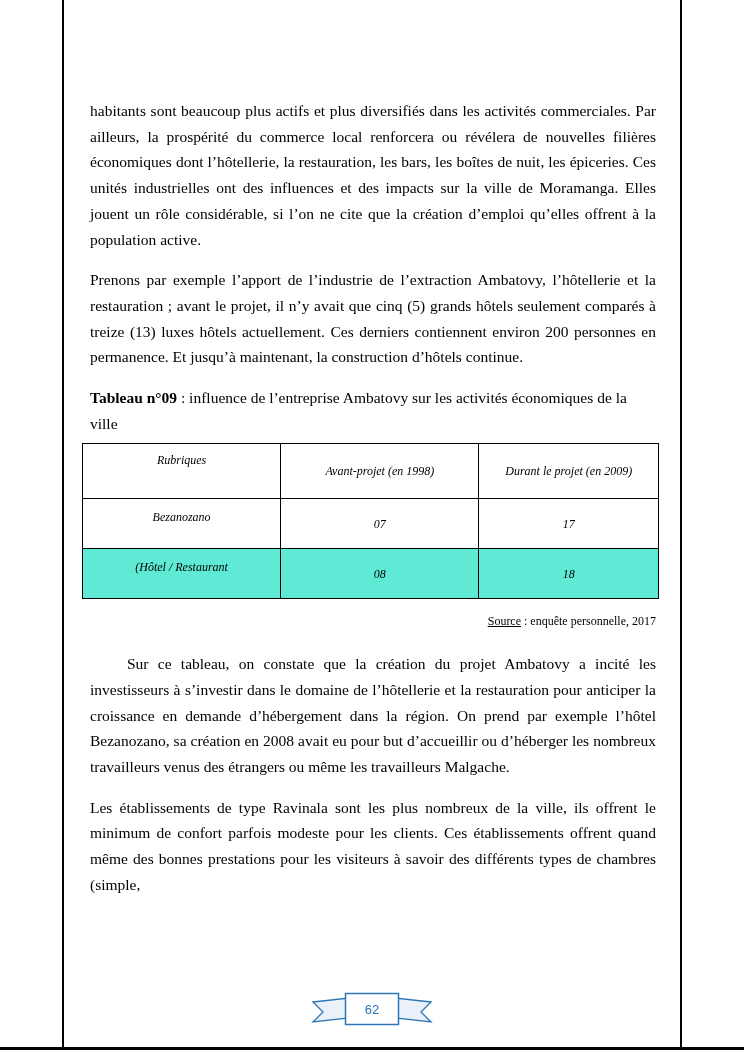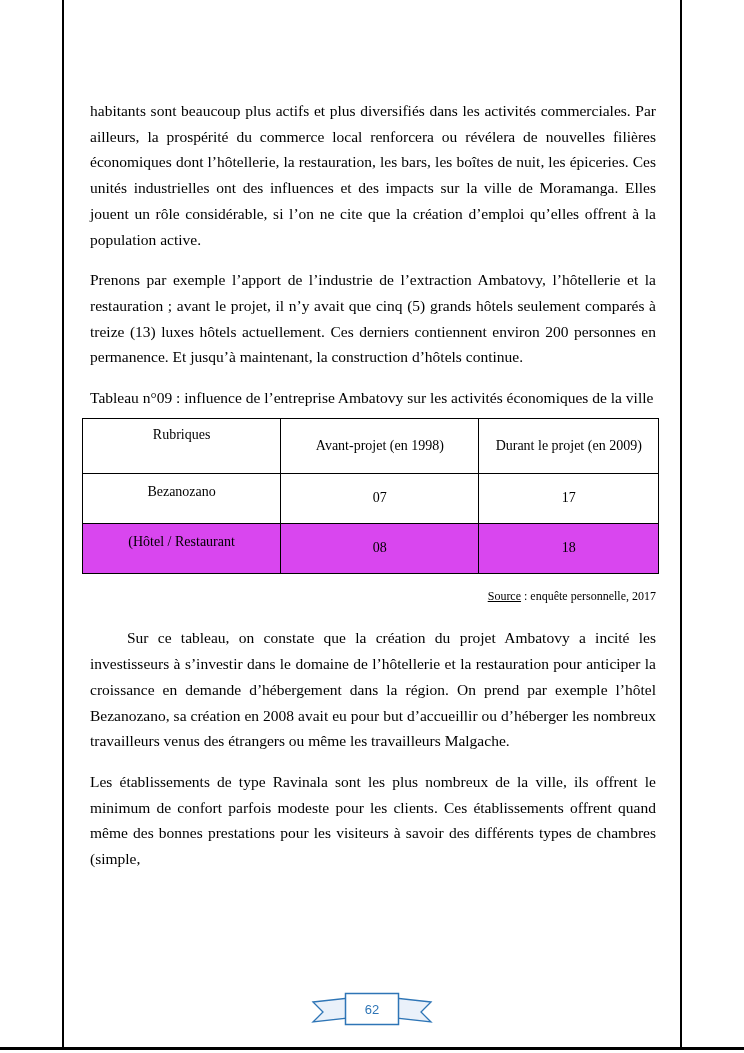--- a/index.html
+++ b/index.html
@@ -12,25 +12,26 @@
   .frame-left{left:62px;top:0;width:2px;height:1047px}
   .frame-right{left:680px;top:0;width:2px;height:1047px}
   .frame-bottom{left:0;top:1047px;width:744px;height:3px}
 
   .content{position:absolute;left:90px;top:98px;width:566px}
 
   .body-text{font-size:15.5px;line-height:25.7px;text-align:justify;margin:0 0 15px}
   .indent{text-indent:37px}
 
   .caption{font-size:15.5px;line-height:25.7px;margin:0 0 7px}
-  .bold{font-weight:normal}
+  .bold{font-weight:bold}
 
   .data-table{
     border-collapse:collapse;table-layout:fixed;width:577px;margin-left:-8px;
-    font-size:14px;
+    font-size:12px;
+    font-style:italic;
   }
   .data-table th,.data-table td{
     border:1.5px solid #000;text-align:center;padding:4px 6px;line-height:24px;
   }
   .data-table th{font-weight:normal}
   .col-rubrique{width:191px}
   .col-avant{width:191px}
   .col-durant{width:173px}
   .header-row th{height:55px;vertical-align:middle}
   .header-row th.col-rubrique{vertical-align:top}
@@ -66,21 +67,21 @@
         <tr class="header-row">
           <th class="col-rubrique">Rubriques</th>
           <th class="col-avant">Avant-projet (en 1998)</th>
           <th class="col-durant">Durant le projet (en 2009)</th>
         </tr>
         <tr>
           <td class="col-rubrique">Bezanozano</td>
           <td class="col-avant">07</td>
           <td class="col-durant">17</td>
         </tr>
-        <tr style="background-color: #d946ef;">
+        <tr style="background-color: #5eead4;">
           <td class="col-rubrique">(Hôtel / Restaurant</td>
           <td class="col-avant">08</td>
           <td class="col-durant">18</td>
         </tr>
       </tbody>
     </table>
 
     <p class="source-line"><span class="underline">Source</span><span> : enquête personnelle, 2017</span></p>
 
     <p class="body-text indent">Sur ce tableau, on constate que la création du projet Ambatovy a incité les investisseurs à s’investir dans le domaine de l’hôtellerie et la restauration pour anticiper la croissance en demande d’hébergement dans la région. On prend par exemple l’hôtel Bezanozano, sa création en 2008 avait eu pour but d’accueillir ou d’héberger les nombreux travailleurs venus des étrangers ou même les travailleurs Malgache.</p>

